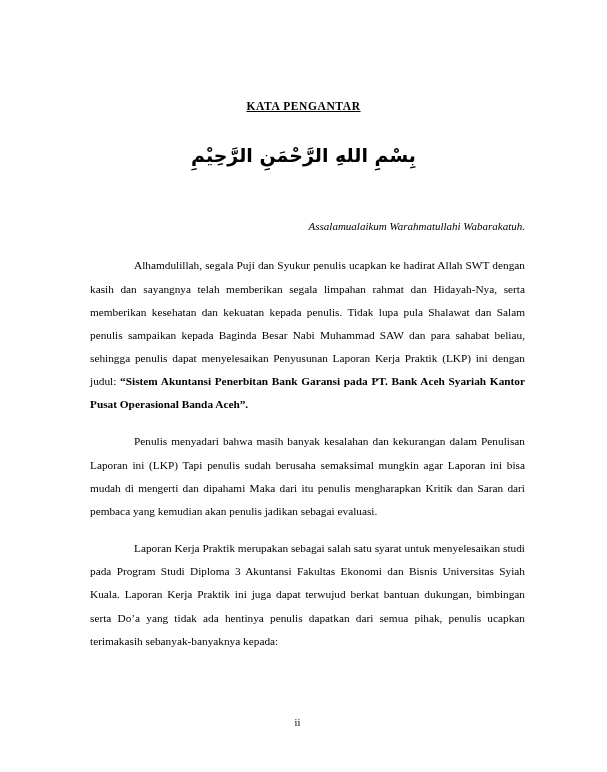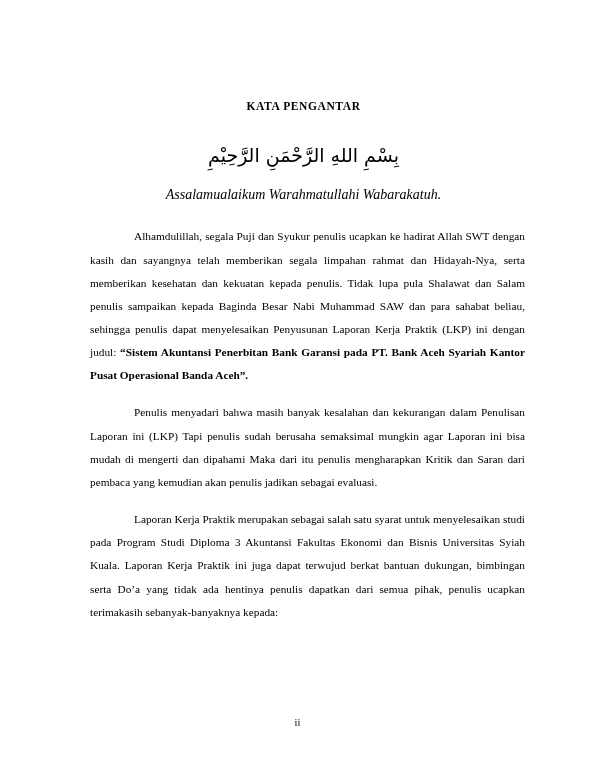--- a/index.html
+++ b/index.html
@@ -27,35 +27,36 @@
     left: 82px;
     right: 82px;
     top: 100px;
   }
   .doc-title {
     text-align: center;
     font-weight: bold;
     font-size: 11.5px;
     letter-spacing: 0.6px;
     margin: 0 0 28px 0;
+    text-decoration: underline;
   }
   .basmalah {
     text-align: center;
     font-family: "DejaVu Sans", sans-serif;
     font-size: 19px;
-    font-weight: normal;
+    font-weight: bold;
     direction: rtl;
-    margin: 0 0 17px 0;
+    margin: 0 0 50px 0;
     line-height: 1.6;
   }
   .salutation {
-    font-size: 14px;
+    font-size: 11px;
     font-style: italic;
     margin: 0 0 22px 0;
-    text-align: center;
+    text-align: right;
   }
   p.body-par {
     font-size: 11.3px;
     text-align: justify;
     text-justify: inter-word;
     line-height: 2.05;
     margin: 0 0 14px 8px;
     text-indent: 44px;
   }
   p.body-par:last-of-type {

